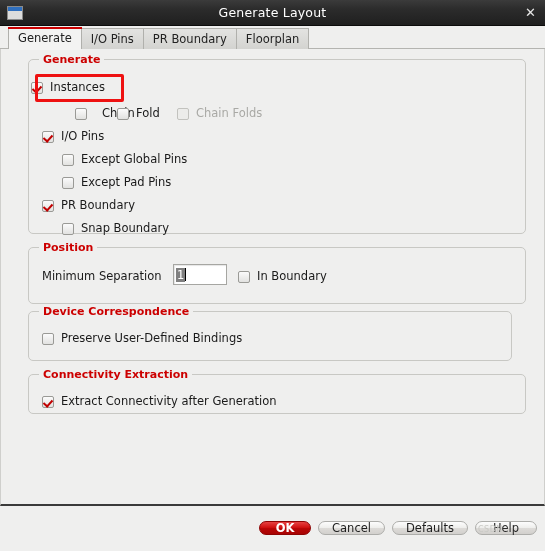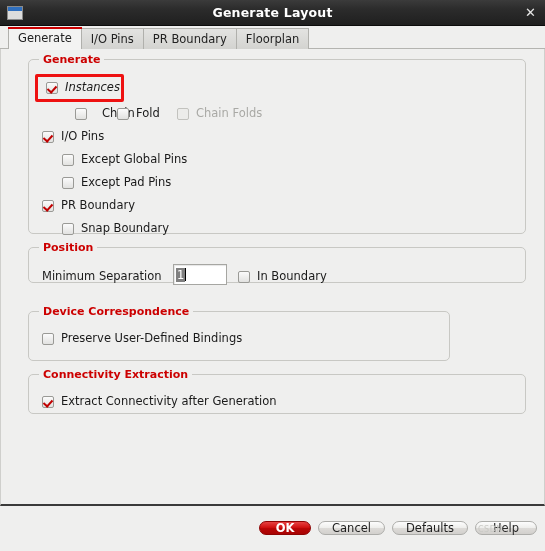--- a/index.html
+++ b/index.html
@@ -42,21 +42,21 @@
     left: 0; right: 0; top: 0;
     height: 4px;
     background: #2f6fbe;
   }
   .title-text {
     position: absolute;
     left: 0; right: 0;
     text-align: center;
     color: #ffffff;
     font-size: 12.5px;
-    font-weight: bold;
+    font-weight: normal;
     letter-spacing: 0.2px;
     pointer-events: none;
   }
   .close-btn {
     margin-left: auto;
     margin-right: 9px;
     color: #e6e6e6;
     font-size: 13px;
     font-weight: bold;
     line-height: 1;
@@ -289,21 +289,21 @@
   <div class="tab">I/O Pins</div>
   <div class="tab">PR Boundary</div>
   <div class="tab">Floorplan</div>
 </div>
 
 <div class="panel">
 
   <div class="group" style="left:27px; top:10px; width:498px; height:175px;">
     <div class="legend">Generate</div>
 
-    <div class="cb-row" style="left:17px; top:21px;font-style:italic;">
+    <div class="cb-row" style="left:2px; top:21px;">
       <span class="cbox checked"></span>
       <span class="cb-label">Instances</span>
     </div>
     <div class="hl-box" style="left:6px; top:14px; width:89px; height:28px;"></div>
 
     <div class="cb-row" style="left:46px; top:47px;gap:8px;">
       <span class="cbox"></span>
       <span class="cb-label">Chain</span>
     </div>
 
@@ -336,37 +336,37 @@
       <span class="cbox checked"></span>
       <span class="cb-label">PR Boundary</span>
     </div>
 
     <div class="cb-row" style="left:33px; top:162px;">
       <span class="cbox"></span>
       <span class="cb-label">Snap Boundary</span>
     </div>
   </div>
 
-  <div class="group" style="left:27px; top:198px; width:498px; height:36px;">
+  <div class="group" style="left:27px; top:198px; width:498px; height:57px;">
     <div class="legend">Position</div>
 
     <div class="field-label" style="left:13px; top:21px;">Minimum Separation</div>
 
     <div class="txtfield" style="left:144px; top:16px; width:54px; height:21px;">
       <span class="sel">1</span>
       <span class="caret"></span>
     </div>
 
     <div class="cb-row" style="left:209px; top:22px;">
       <span class="cbox"></span>
       <span class="cb-label">In Boundary</span>
     </div>
   </div>
 
-  <div class="group" style="left:27px; top:262px; width:422px; height:50px;">
+  <div class="group" style="left:27px; top:262px; width:484px; height:50px;">
     <div class="legend">Device Correspondence</div>
 
     <div class="cb-row" style="left:13px; top:20px;">
       <span class="cbox"></span>
       <span class="cb-label">Preserve User-Defined Bindings</span>
     </div>
   </div>
 
   <div class="group" style="left:27px; top:325px; width:498px; height:40px;">
     <div class="legend">Connectivity Extraction</div>

